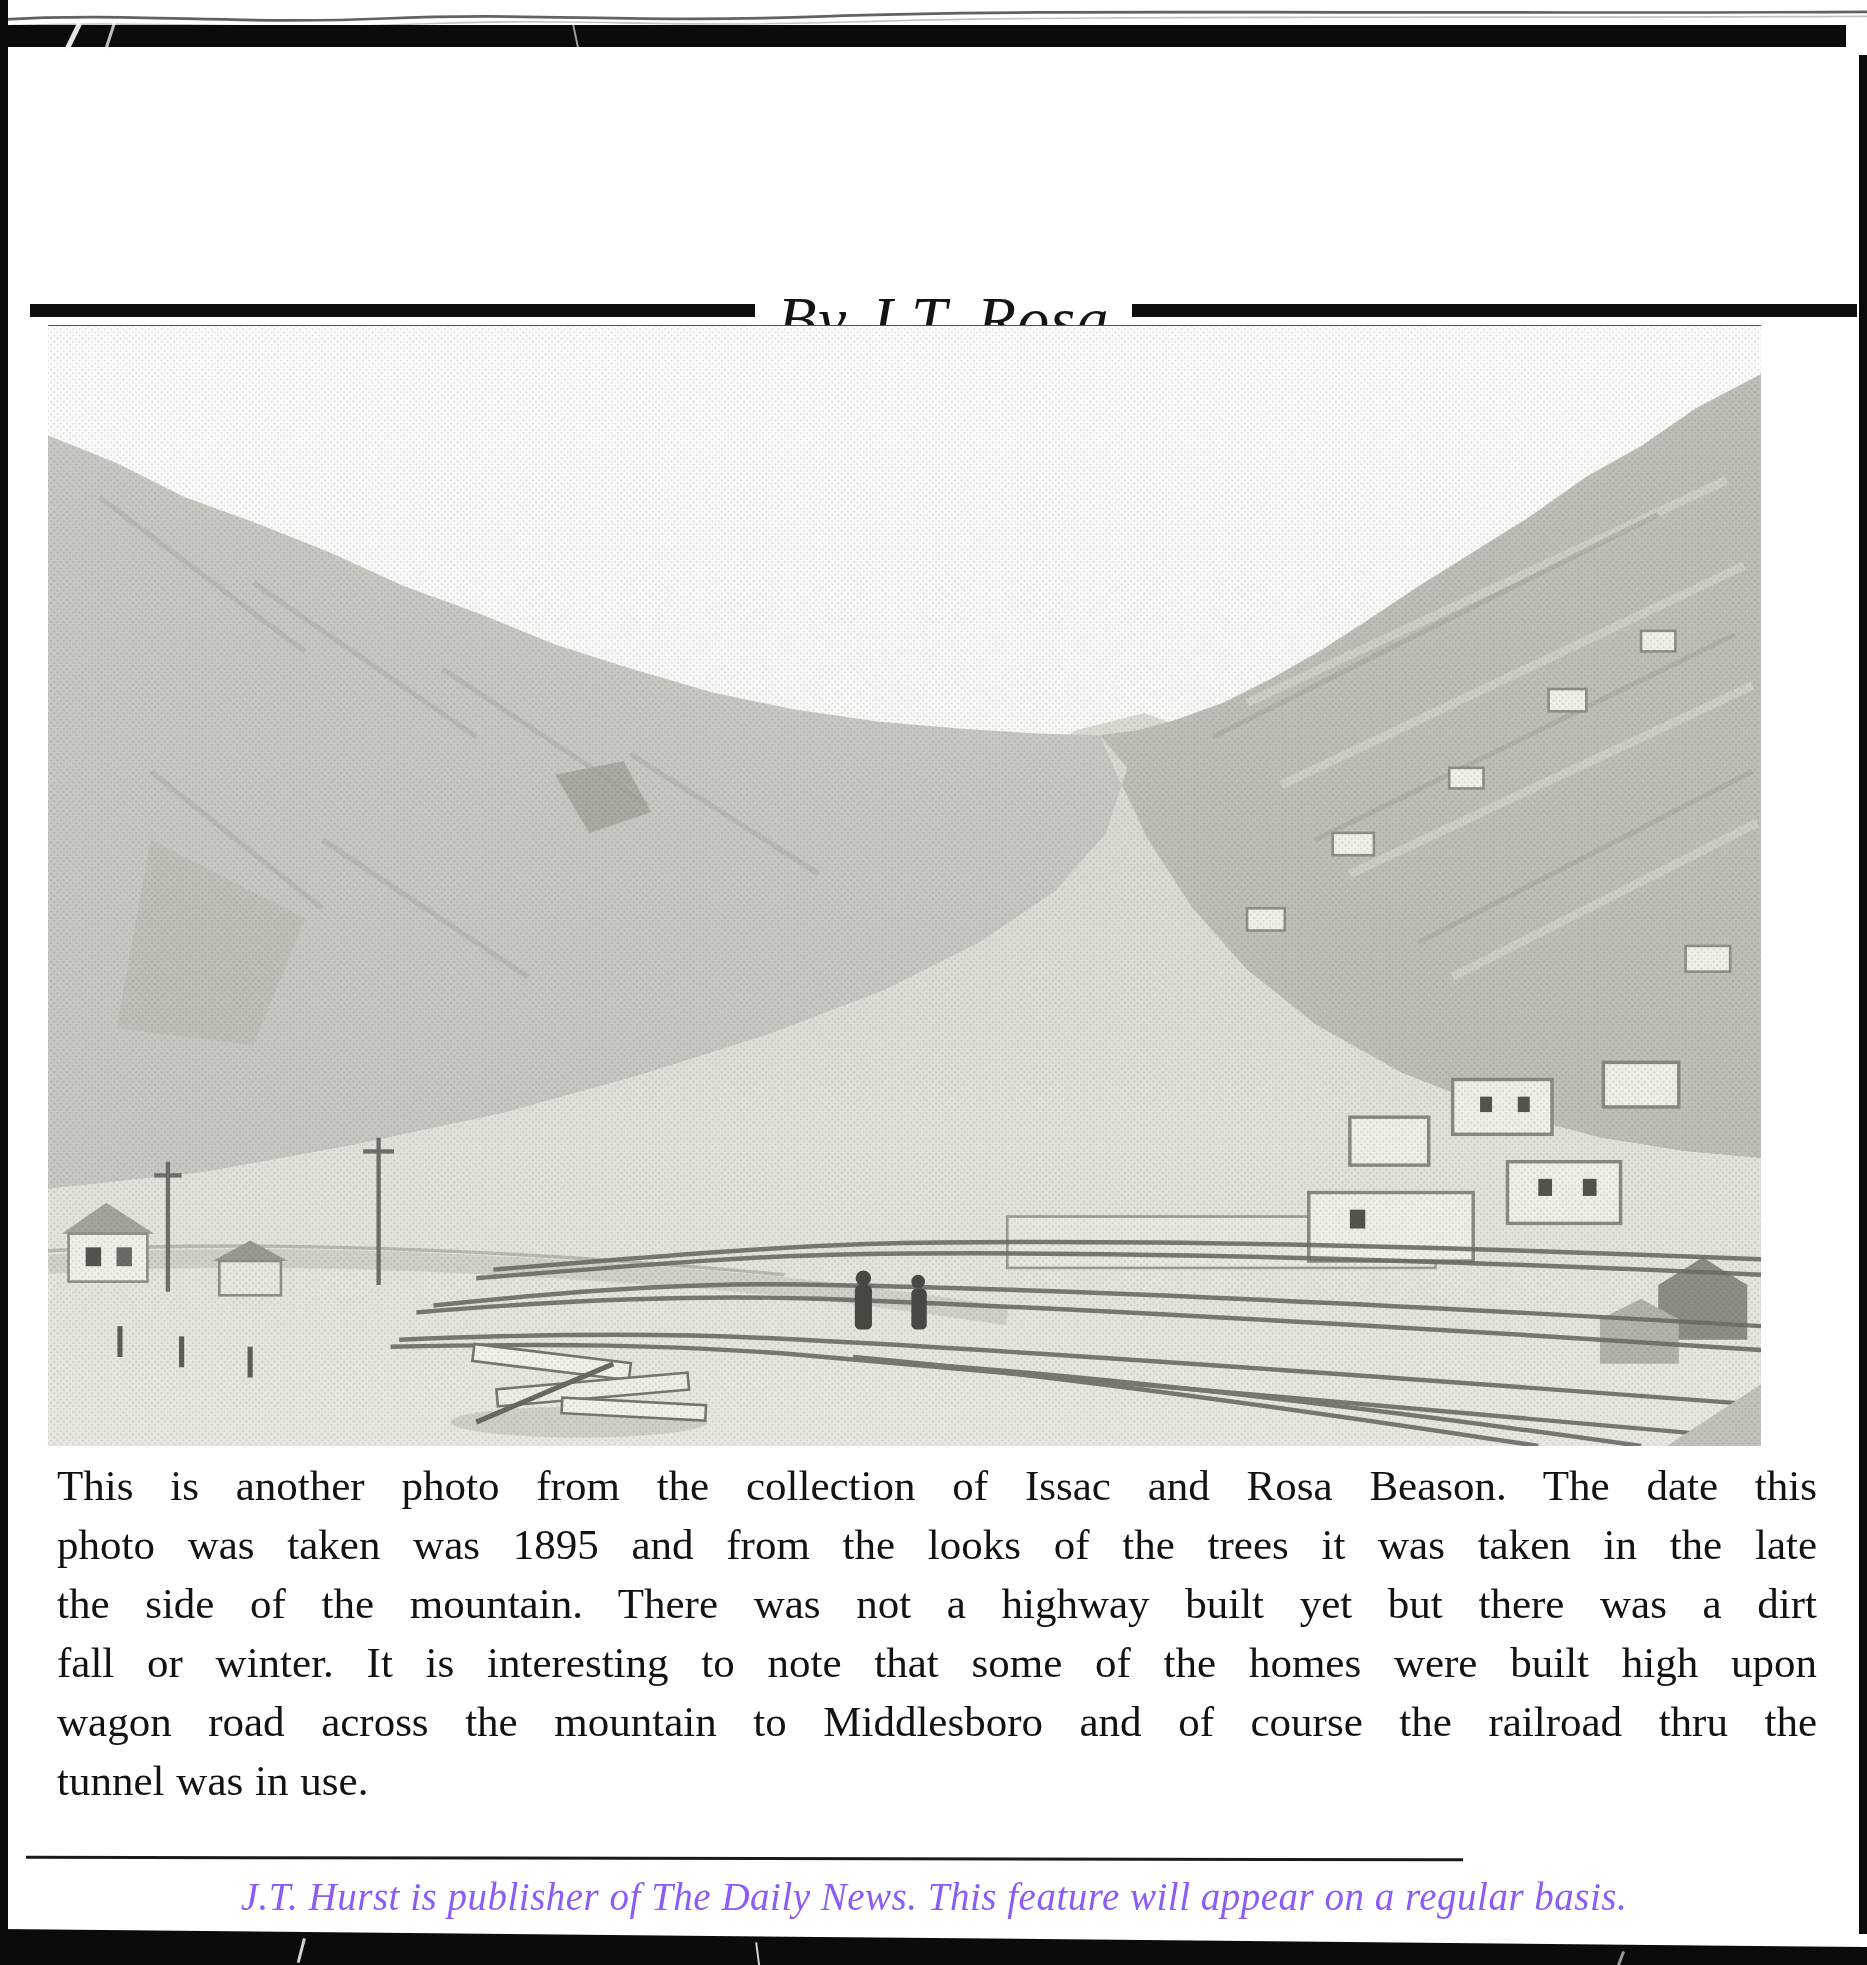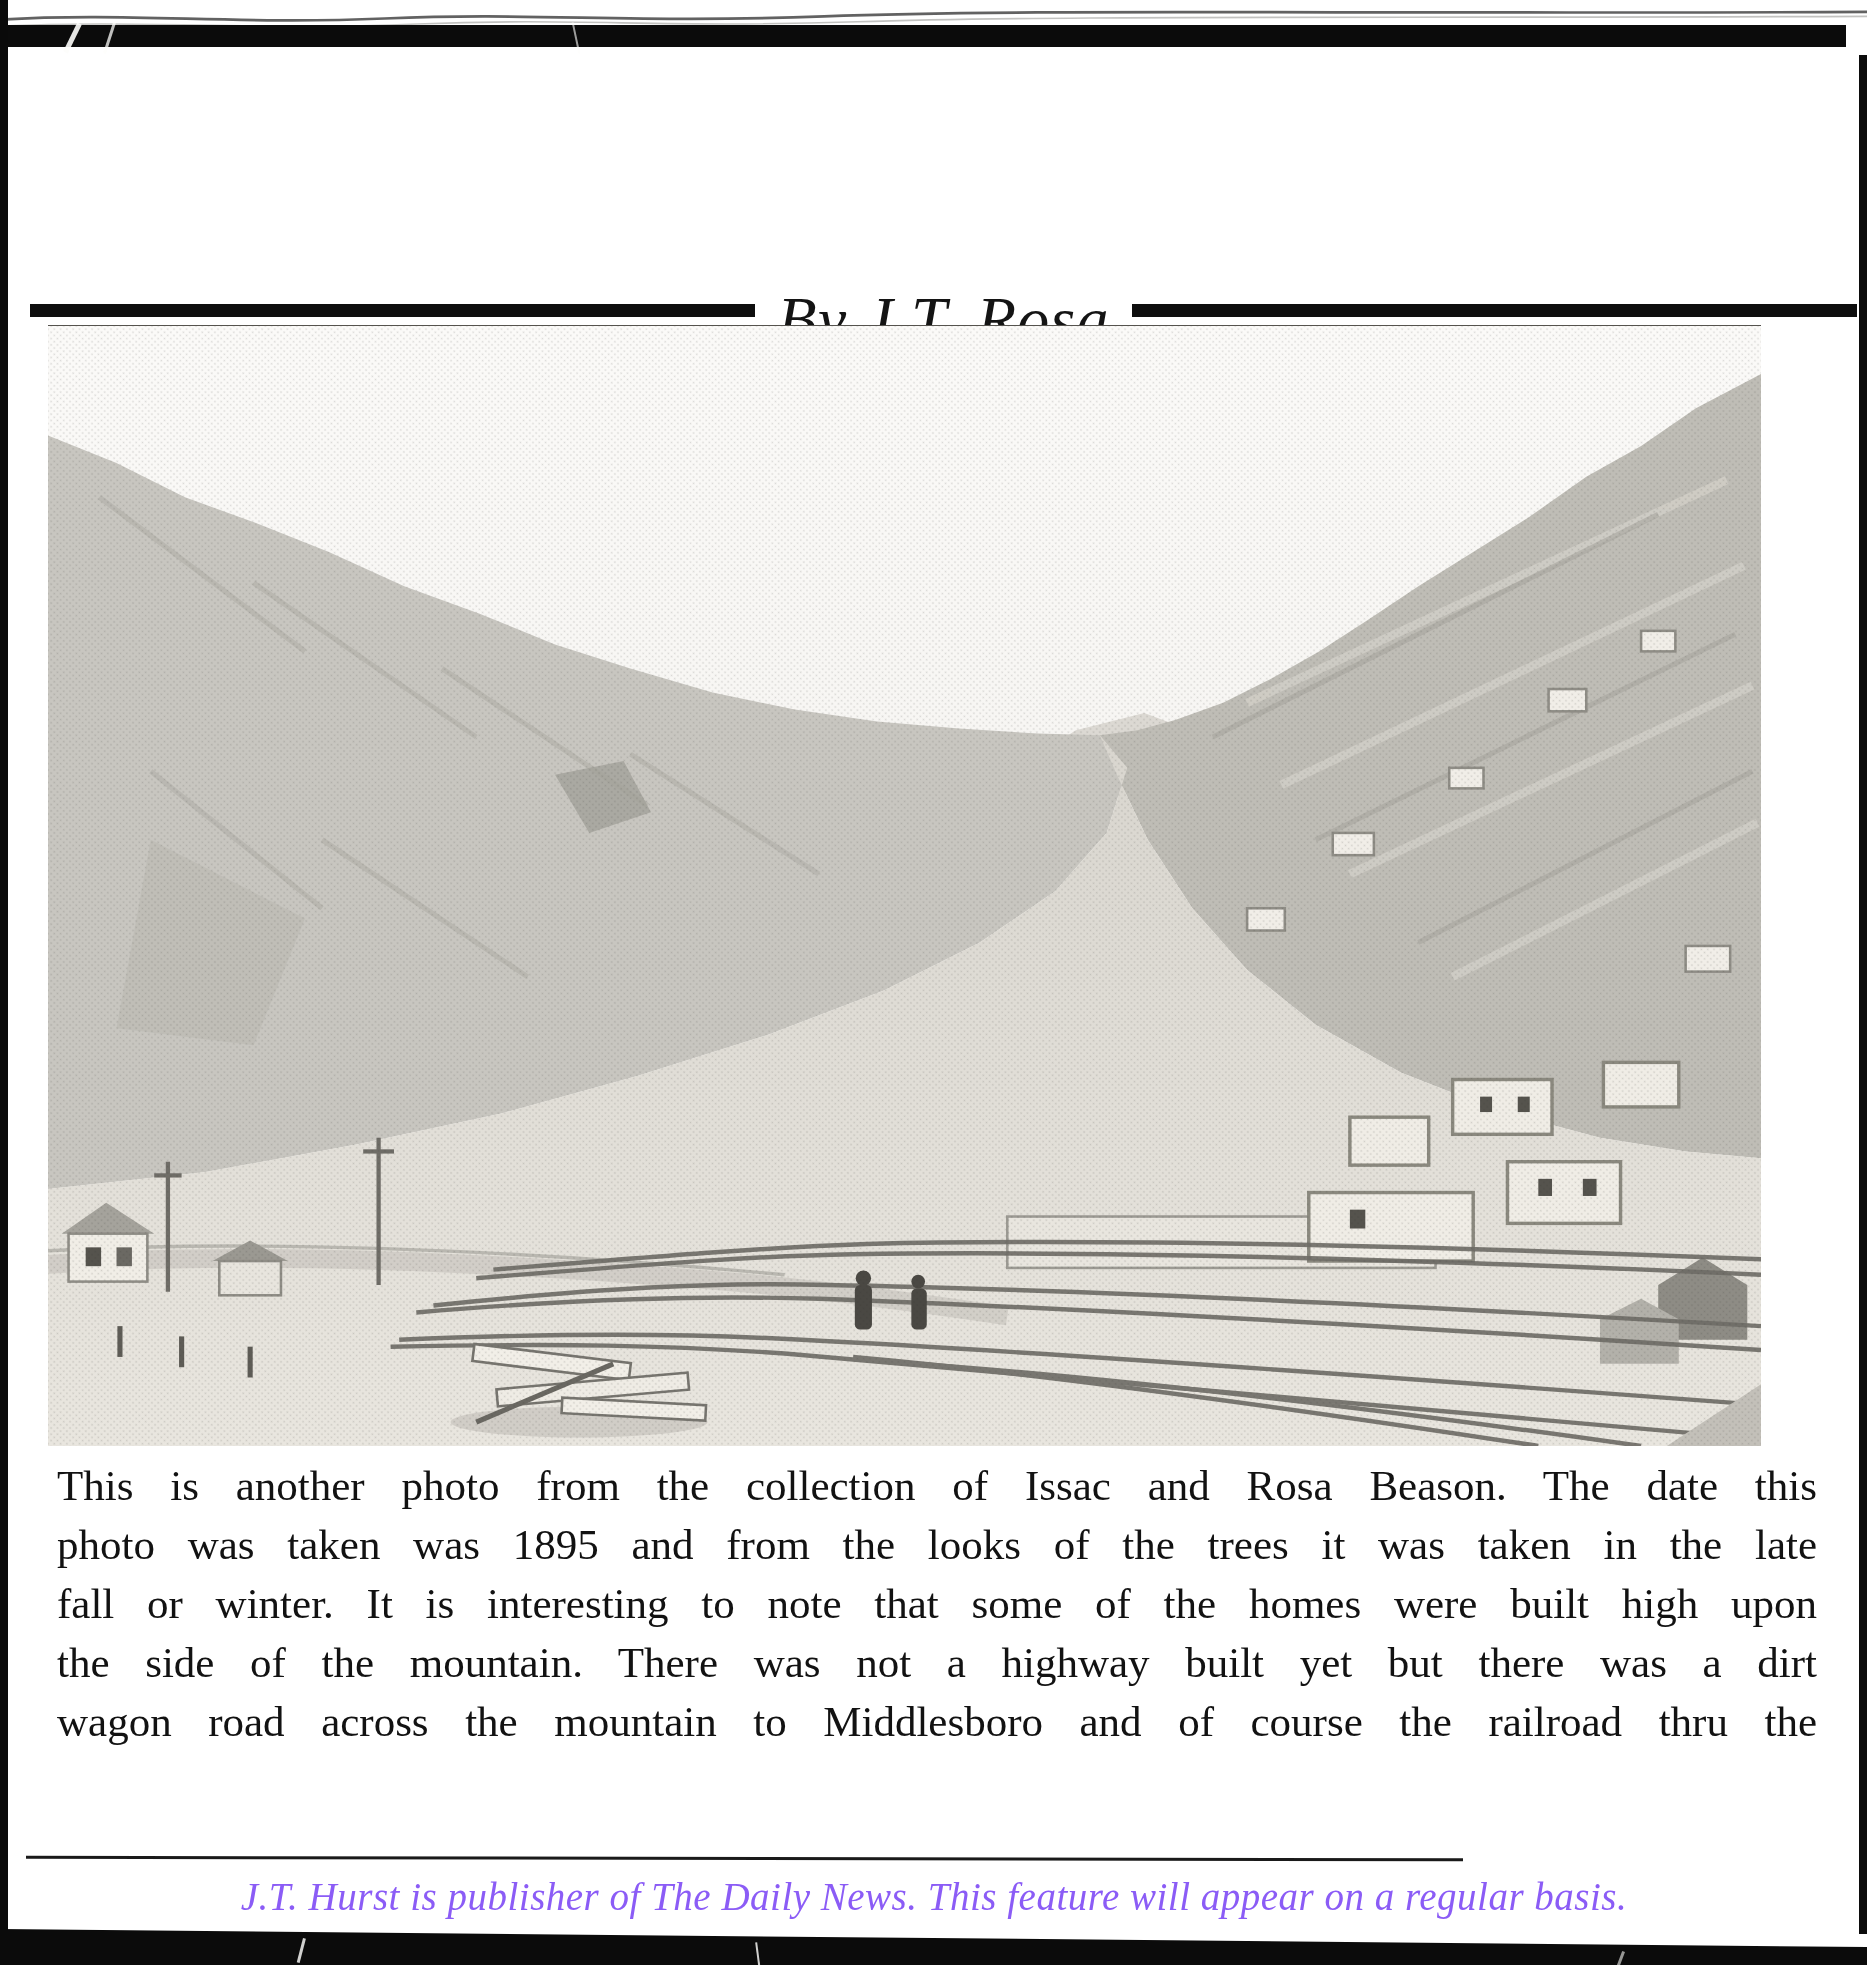--- a/index.html
+++ b/index.html
@@ -235,23 +235,24 @@
         <rect x="504" y="562" width="9" height="24" rx="3"></rect>
       </g>
 
       <rect x="0" y="0" width="1000" height="654" fill="url(#ht)" opacity="0.16"></rect>
     </svg>
   </div>
 
   <div class="caption">
     <div class="caption-line">This is another photo from the collection of Issac and Rosa Beason. The date this</div>
     <div class="caption-line">photo was taken was  1895 and from the looks of the trees it was taken in the late</div>
+    <div class="caption-line">the side of the mountain. There was not a highway built yet but there was a dirt</div>
     <div class="caption-line">fall or winter. It is interesting to note that some of the homes were built high upon</div>
-    <div class="caption-line">the side of the mountain. There was not a highway built yet but there was a dirt</div>
     <div class="caption-line">wagon road across the mountain to Middlesboro and of course the railroad thru the</div>
+    <div class="caption-line last">tunnel  was in use.</div>
   </div>
 
   <div class="footer-rule"></div>
   <div class="footer-text">J.T. Hurst is publisher of The Daily News. This feature will appear on a regular basis.</div>
 
   <div class="bottom-bar">
     <div class="bottom-scratch bs-1"></div>
     <div class="bottom-scratch bs-2"></div>
     <div class="bottom-scratch bs-3"></div>
   </div>

